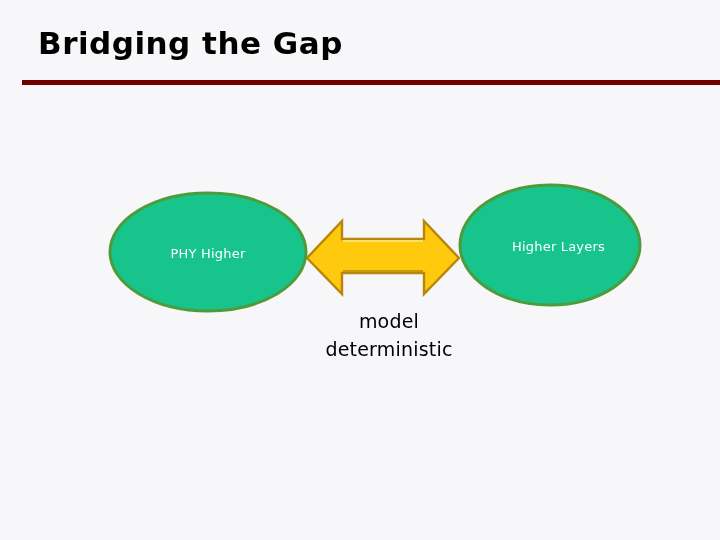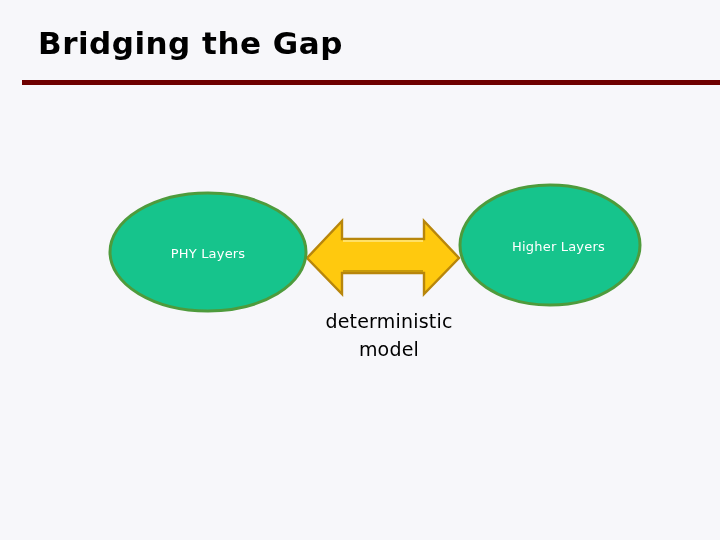--- a/index.html
+++ b/index.html
@@ -118,23 +118,23 @@
         <polyline points="321,241 401,241" fill="none" stroke="#ffe066" stroke-width="2"></polyline>
 
         <polyline points="321,271 401,271" fill="none" stroke="#c79a09" stroke-width="2"></polyline>
       </g>
 
       <ellipse cx="186" cy="252" rx="98" ry="59" fill="#16c48c" stroke="#4e9b3c" stroke-width="3"></ellipse>
 
       <ellipse cx="528" cy="245" rx="90" ry="60" fill="#16c48c" stroke="#4e9b3c" stroke-width="3"></ellipse>
     </svg>
 
-    <div class="node-label" id="phy-layer-label">PHY Layers</div>
+    <div class="node-label" id="phy-layer-label">PHY Higher</div>
 
     <div class="node-label" id="higher-layers-label">Higher Layers</div>
 
     <div id="arrow-caption">
+      <span class="cap-line">model</span>
       <span class="cap-line">deterministic</span>
-      <span class="cap-line">model</span>
     </div>
 
   </div>
 </div>
 
 </body></html>

